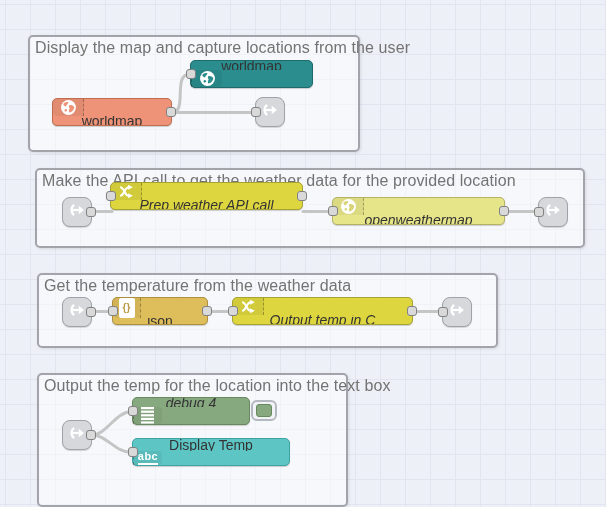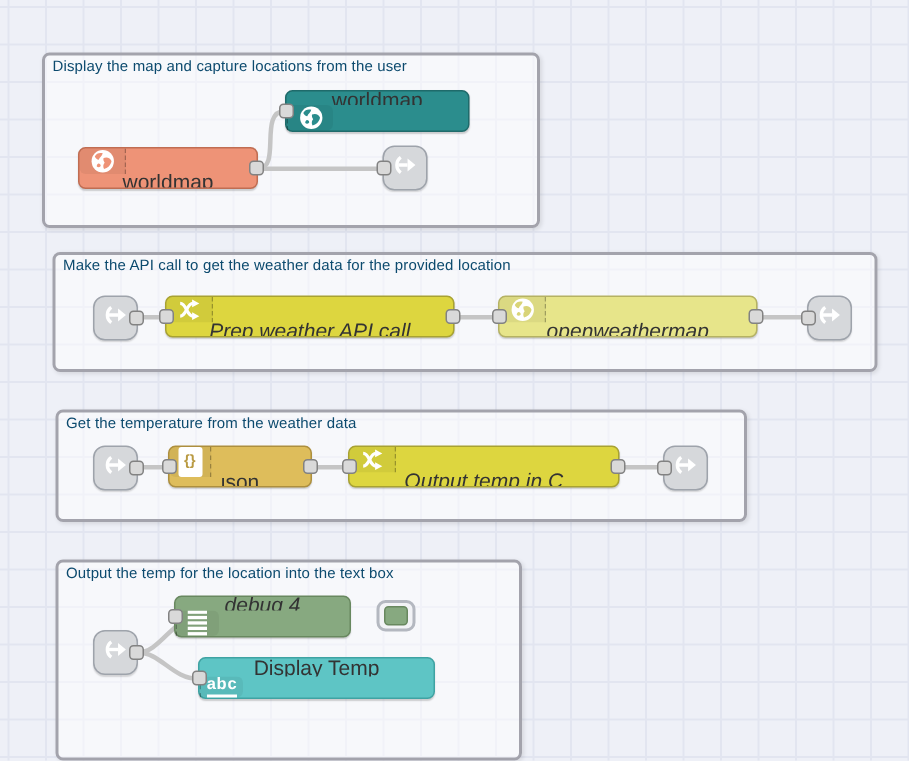--- a/index.html
+++ b/index.html
@@ -13,21 +13,21 @@
     background-size:25px 25px;
     background-position:5px 4px;
   }
   .group{
     position:absolute;border:2px solid #a3a3ac;border-radius:5px;
     background:rgba(255,255,255,0.5);
     box-shadow:1px 1px 3px rgba(0,0,0,0.10);
     box-sizing:border-box;
   }
   .group-title{
-    position:absolute;top:2px;left:5px;font-size:10px;color:#0c4a6e;
+    position:absolute;top:2px;left:5px;font-size:16px;color:#737373;
     white-space:nowrap;letter-spacing:0.1px;
   }
   #wire-layer{position:absolute;left:0;top:0;pointer-events:none;}
   .wire{stroke:#8b8b8b;stroke-width:3;fill:none;stroke-linecap:round;}
   .node{
     position:absolute;height:28px;border-radius:5px;display:flex;align-items:stretch;
     box-sizing:border-box;border:1px solid rgba(0,0,0,0.35);
     box-shadow:0 1px 1px rgba(0,0,0,0.18);
     flex-direction:column;
   }
@@ -147,21 +147,21 @@
   <span>
     <svg width="18" height="18" viewBox="0 0 16 16">
       <path d="M5.5 3.5 A5.5 5.5 0 0 0 5.5 12.5" stroke="#fff" stroke-width="2" fill="none"></path>
       <path d="M4 8 H9.5" stroke="#fff" stroke-width="2"></path>
       <path d="M9.5 4.2 L14.2 8 L9.5 11.8 Z" fill="#fff"></path>
     </svg>
   </span>
   <span class="port out"></span>
 </div>
 
-<div class="node n-function" style="left:110px;top:197px;width:193px;justify-content:center;">
+<div class="node n-function" style="left:110px;top:182px;width:193px;justify-content:center;">
   <span class="icon-strip strip-left">
     <svg width="17" height="17" viewBox="0 0 16 16">
       <path d="M2 12 C6 12 6 4 10 4" stroke="#fff" stroke-width="2" fill="none"></path>
       <path d="M2 4 C6 4 6 12 10 12" stroke="#fff" stroke-width="2" fill="none"></path>
       <path d="M9.5 1.6 L14 4 L9.5 6.4Z" fill="#fff"></path>
       <path d="M9.5 9.6 L14 12 L9.5 14.4Z" fill="#fff"></path>
     </svg>
   </span>
   <span class="label it">Prep weather API call</span>
   <span class="port in"></span>
@@ -254,21 +254,21 @@
       <path d="M9.5 4.2 L14.2 8 L9.5 11.8 Z" fill="#fff"></path>
     </svg>
   </span>
   <span class="port out"></span>
 </div>
 
 <div class="toggle-outer" style="left:251px;top:400px;">
   <span class="toggle-inner"></span>
 </div>
 
-<div class="node n-debug" style="left:116px;top:397px;width:118px;">
+<div class="node n-debug" style="left:132px;top:397px;width:118px;">
   <span class="label it">debug 4</span>
   <span class="icon-strip strip-right" style="width:28px;">
     <svg width="14" height="17" viewBox="0 0 14 17">
       <rect x="0" y="0" width="13" height="2.2" fill="#fff"></rect>
       <rect x="0" y="3.6" width="13" height="2.2" fill="#fff"></rect>
       <rect x="0" y="7.2" width="13" height="2.2" fill="#fff"></rect>
       <rect x="0" y="10.8" width="13" height="2.2" fill="#fff"></rect>
       <rect x="0" y="14.4" width="13" height="2.2" fill="#fff"></rect>
     </svg>
   </span>

